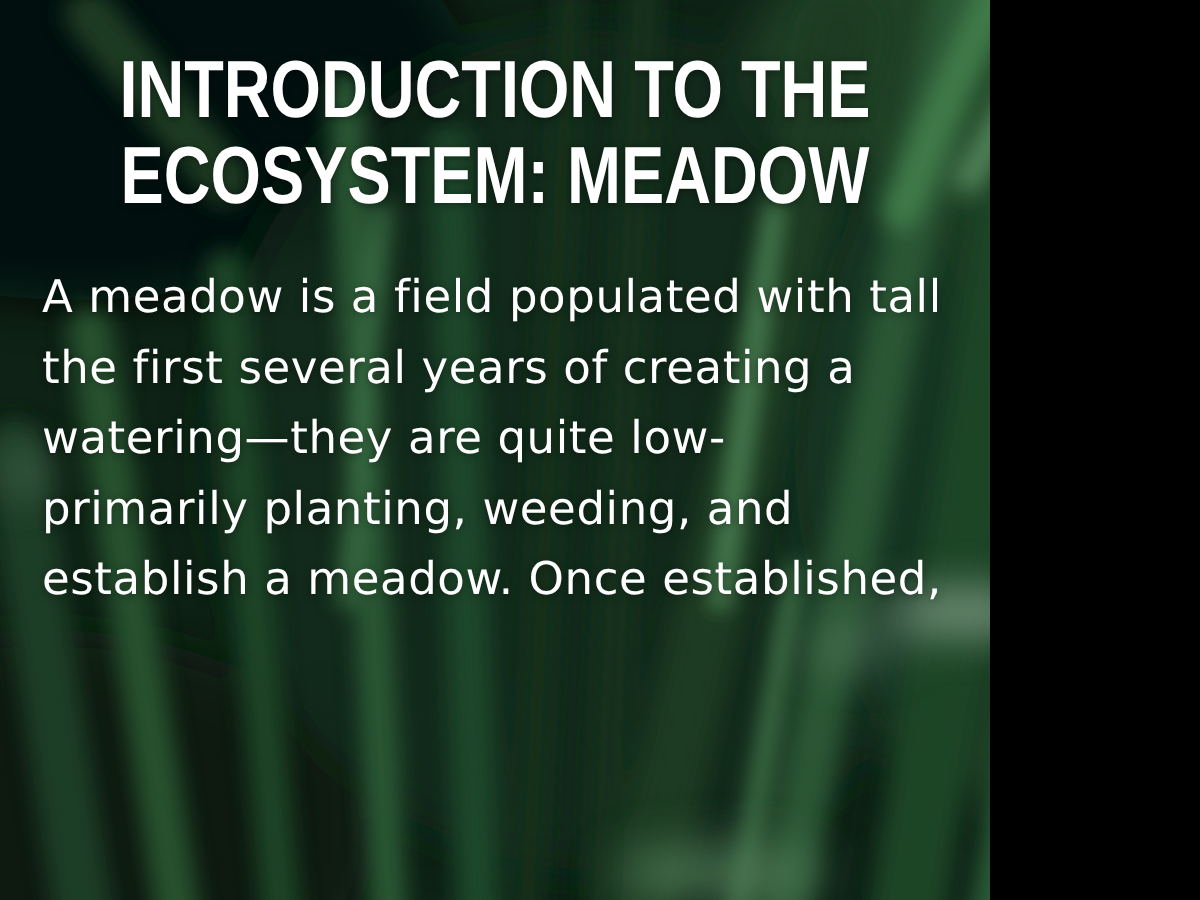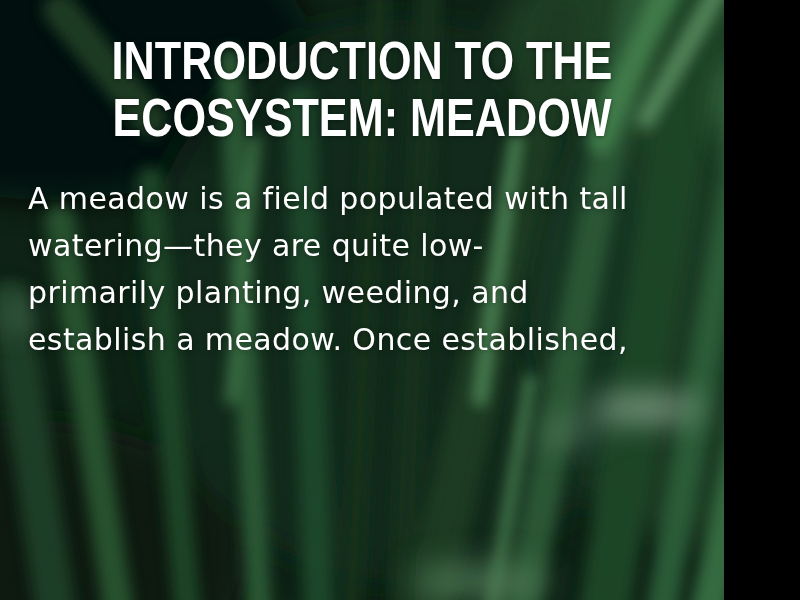--- a/index.html
+++ b/index.html
@@ -2,21 +2,21 @@
 <html><head>
 <meta charset="utf-8">
 <style>
   html, body {
     margin: 0;
     padding: 0;
     background: #000;
   }
   .slide {
     position: relative;
-    width: 724px;
+    width: 660px;
     height: 600px;
     overflow: hidden;
     background: #15803d;
     font-family: "DejaVu Sans", sans-serif;
   }
   .bg {
     position: absolute;
     inset: 0;
     width: 800px;
     height: 600px;
@@ -110,19 +110,20 @@
 
   <div class="content">
 
     <div class="title">
       <div>INTRODUCTION TO THE</div>
       <div>ECOSYSTEM: MEADOW</div>
     </div>
 
     <div class="body-text">
       <div class="line">A meadow is a field populated with tall</div>
+      <div class="line">the first several years of creating a</div>
       <div class="line">watering—they are quite low-</div>
       <div class="line">primarily planting, weeding, and</div>
       <div class="line">establish a meadow. Once established,</div>
     </div>
 
   </div>
 </div>
 
 </body></html>

